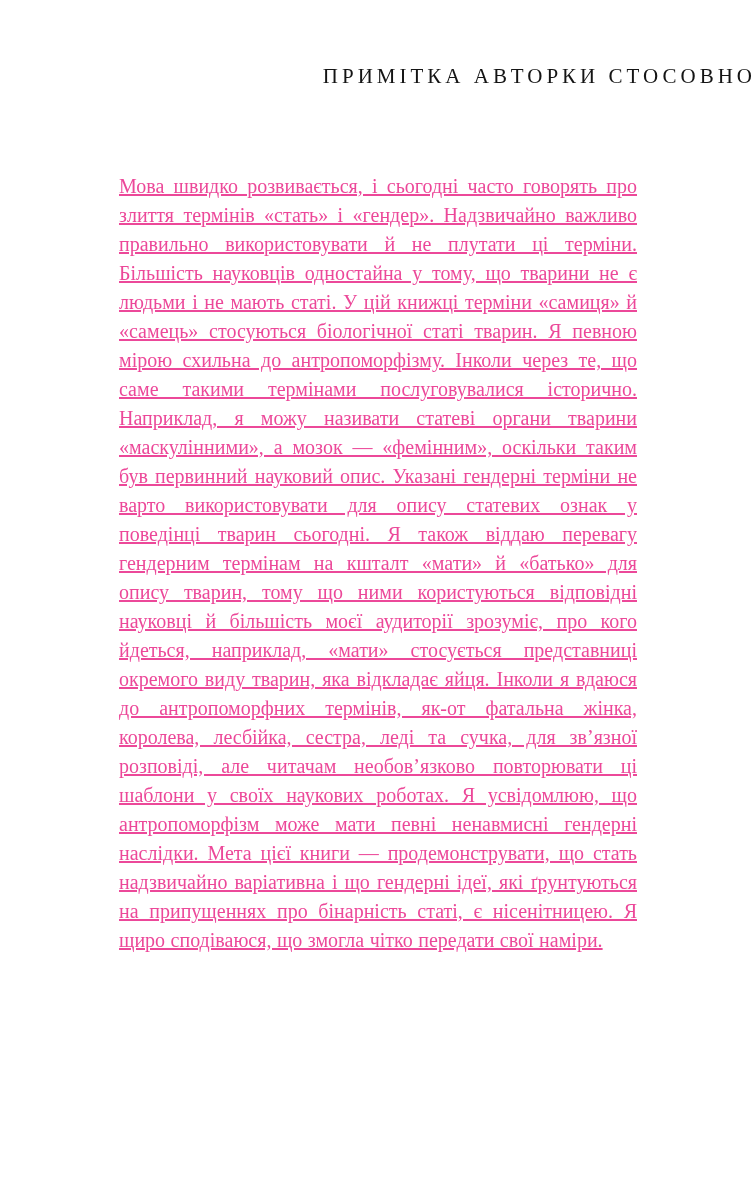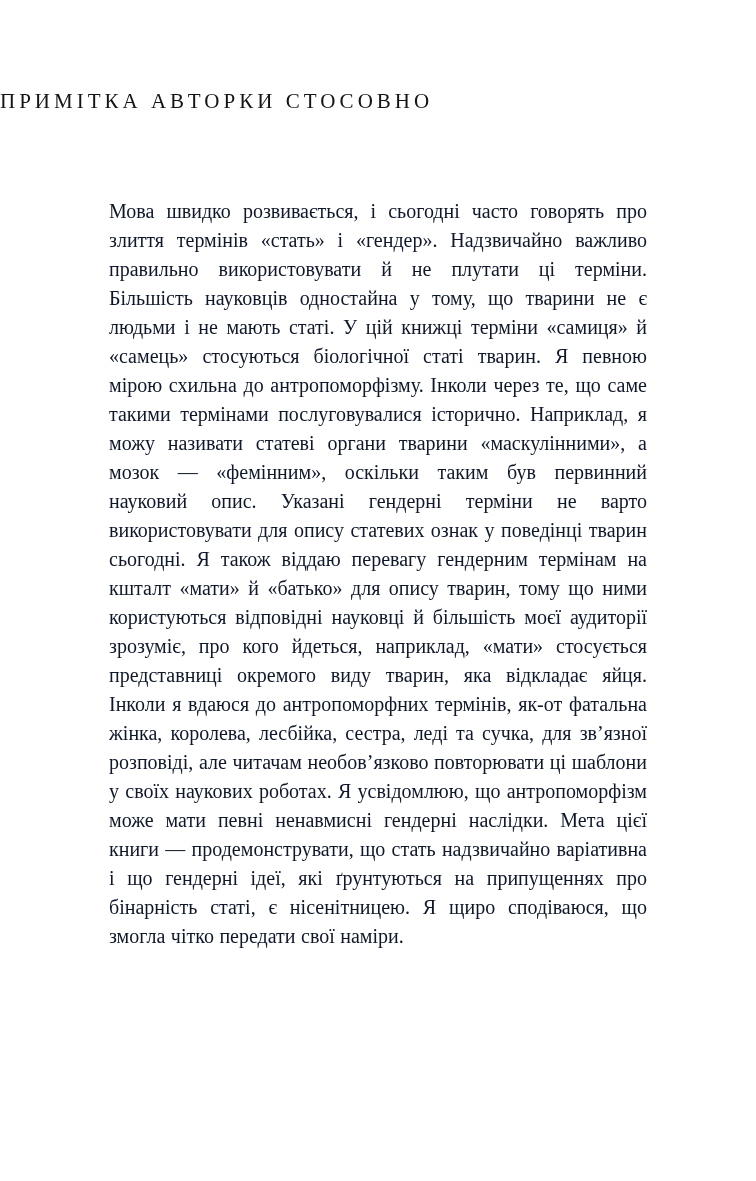--- a/index.html
+++ b/index.html
@@ -13,43 +13,44 @@
     height: 1181px;
     margin: 0 auto;
     background: #ffffff;
     color: #1a1a1a;
     font-family: "Liberation Serif", "DejaVu Serif", serif;
     box-sizing: border-box;
     overflow: hidden;
   }
   .heading {
     margin: 0;
-    padding-top: 86px;
-    text-align: left;
+    padding-top: 61px;
+    text-align: right;
     font-weight: 400;
     font-size: 21px;
     line-height: 31px;
     letter-spacing: 4px;
     color: #141414;
   }
   .heading .hline {
     display: block;
   }
   .body-text {
-    margin: 4px;
+    margin: 14px;
     padding: 0 105px;
     margin-top: 80px;
     text-align: justify;
     font-size: 20px;
     line-height: 29px;
-    color: #0f172a;
+    color: #ec4899;
     text-justify: inter-word;
     hyphens: auto;
     -webkit-hyphens: auto;
     word-spacing: 0.5px;
+    text-decoration: underline;
   }
 </style>
 </head>
 <body>
 
 <div class="page">
   <h1 class="heading">
     <span class="hline">ПРИМІТКА АВТОРКИ СТОСОВНО</span>
   </h1>
 

